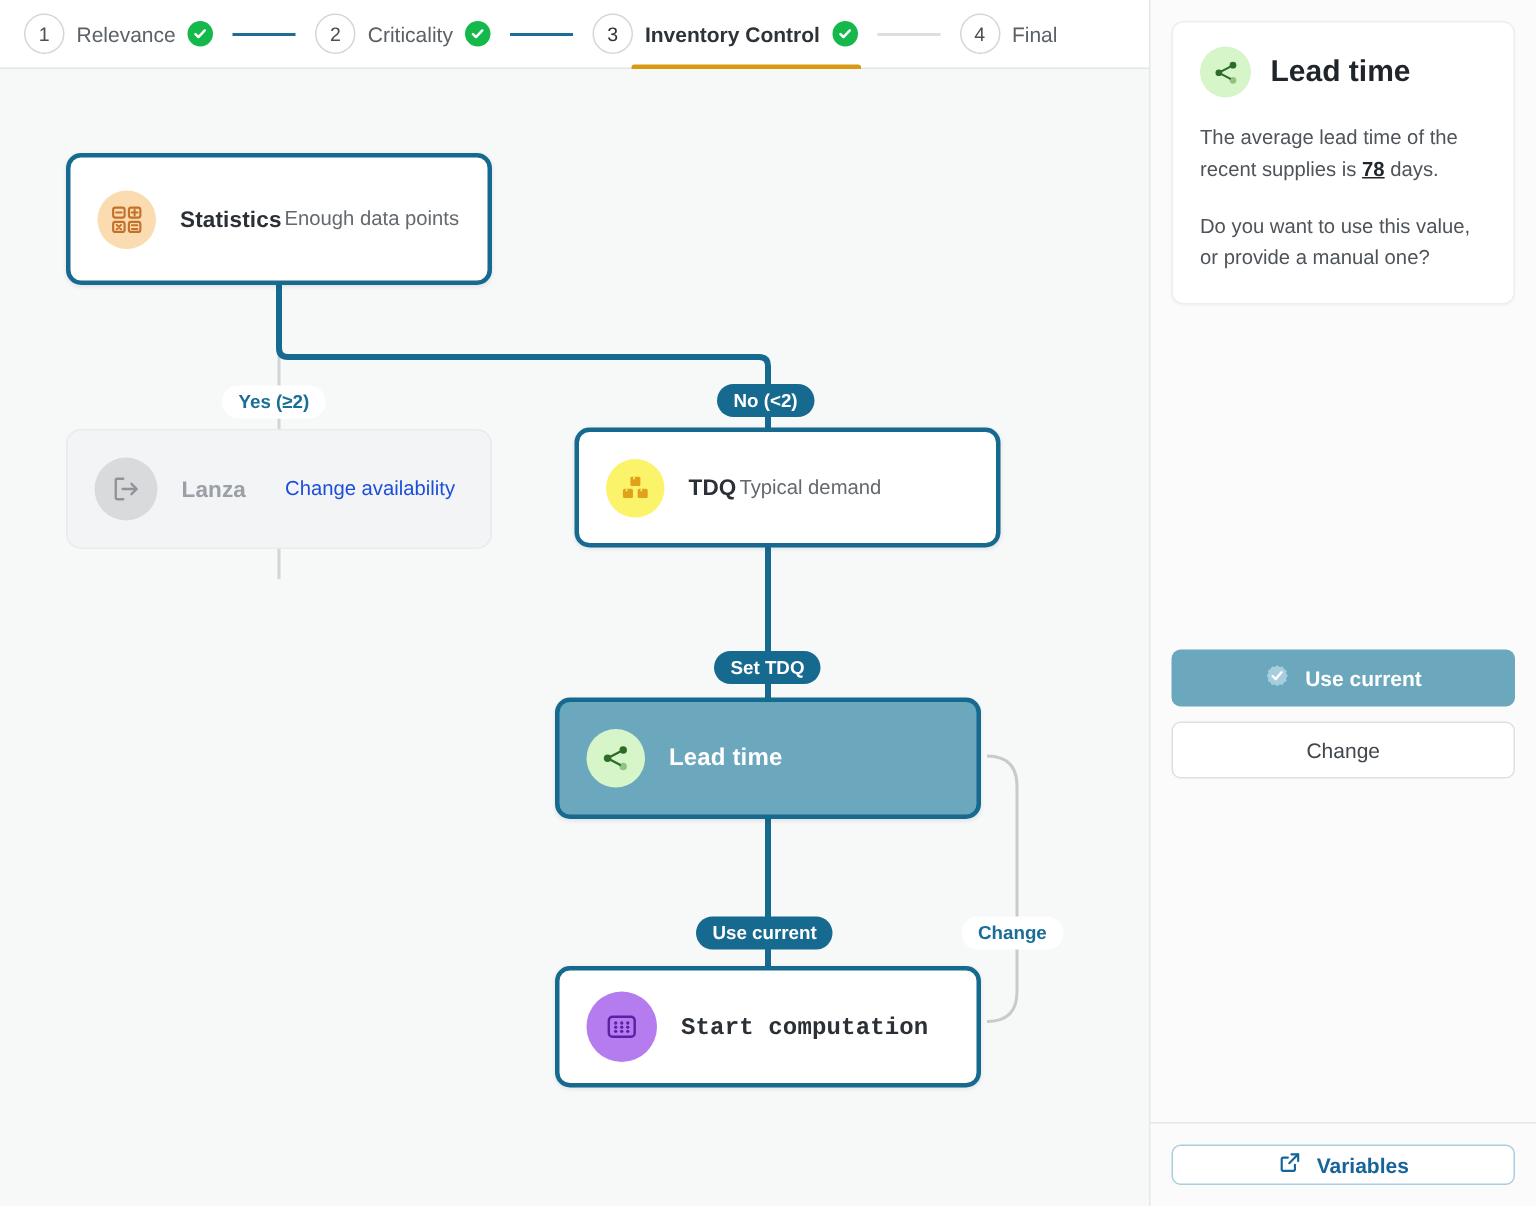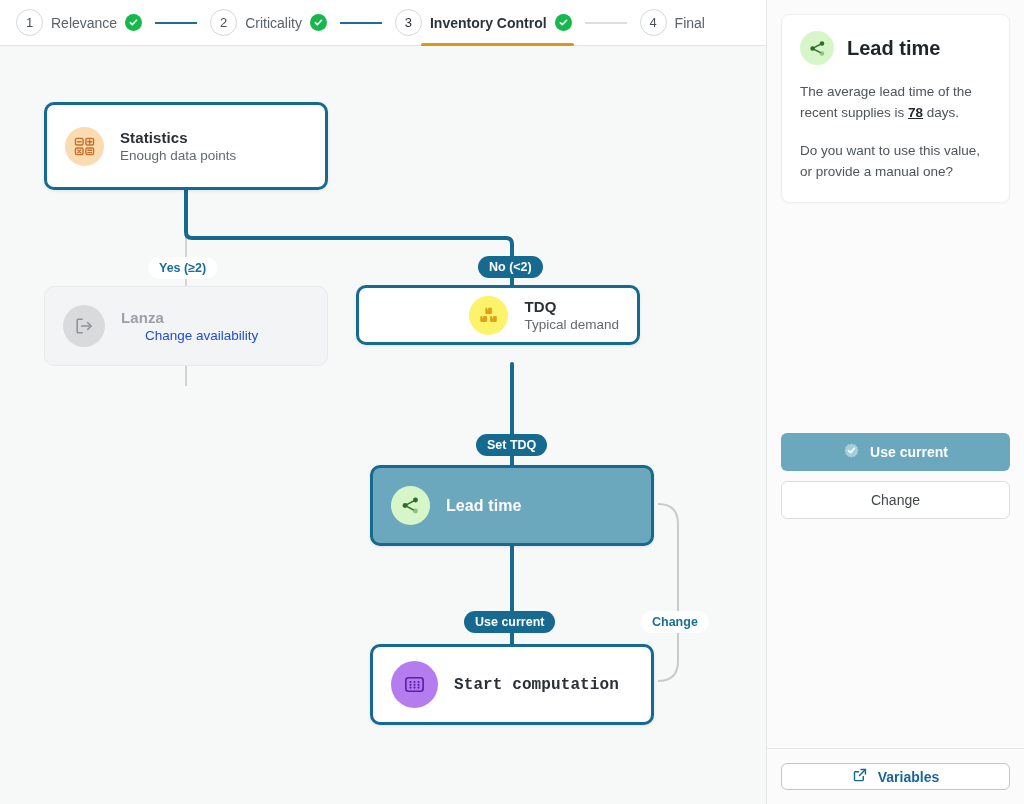--- a/index.html
+++ b/index.html
@@ -112,21 +112,21 @@
   .node.active {
     background: #6ba7bd;
     border-color: #16698f;
   }
   .node-icon {
     width: 39px; height: 39px;
     border-radius: 50%;
     display: flex; align-items: center; justify-content: center;
     flex: 0 0 auto;
   }
-  .node-text { display: flex; flex-direction: column; gap: 2px; }
+  .node-text { display: flex; flex-direction: row; gap: 2px; }
   .node-title {
     font-size: 15px; font-weight: bold; color: #2a3035;
     letter-spacing: 0.1px;
   }
   .node-sub { font-size: 13.5px; color: #63696e; }
   .node.disabled .node-title { color: #9aa0a5; font-weight: bold; }
   .node.disabled .node-sub { color: #1d4ed8; margin-left: 24px; }
   .node.active .node-title { color: #ffffff; font-size: 16px; }
 
   
@@ -314,21 +314,21 @@
           </svg>
         </div>
         <div class="node-text">
           <div class="node-title">Lanza</div>
           <div class="node-sub">Change availability</div>
         </div>
       </div>
 
       <div class="edge-label teal" style="left:478px; top:210px;">No (&lt;2)</div>
 
-      <div class="node" style="left:356px; top:239px; width:284px; height:60px;justify-content:flex-end;">
+      <div class="node" style="left:383px; top:239px; width:284px; height:80px;">
         <div class="node-icon" style="background:#fbf46a;">
           <svg width="21" height="21" viewBox="0 0 22 22">
             <rect x="7.6" y="3.0" width="7.0" height="6.4" rx="1.1" fill="#e0a21a"></rect>
             <path d="M9.6 3.0h1.1v2.1l-0.55-0.5-0.55 0.5z" fill="#fbf46a"></path>
             <rect x="2.4" y="11.4" width="7.0" height="6.4" rx="1.1" fill="#e0a21a"></rect>
             <path d="M4.4 11.4h1.1v2.1l-0.55-0.5-0.55 0.5z" fill="#fbf46a"></path>
             <rect x="12.7" y="11.4" width="7.0" height="6.4" rx="1.1" fill="#e0a21a"></rect>
             <path d="M14.7 11.4h1.1v2.1l-0.55-0.5-0.55 0.5z" fill="#fbf46a"></path>
           </svg>
         </div>

